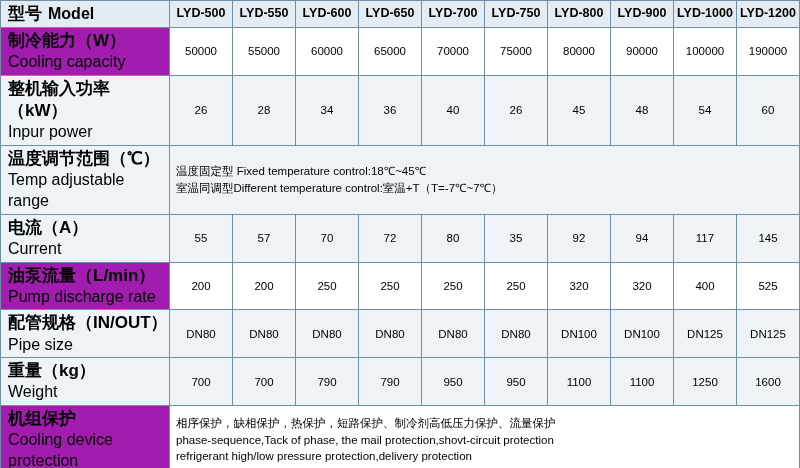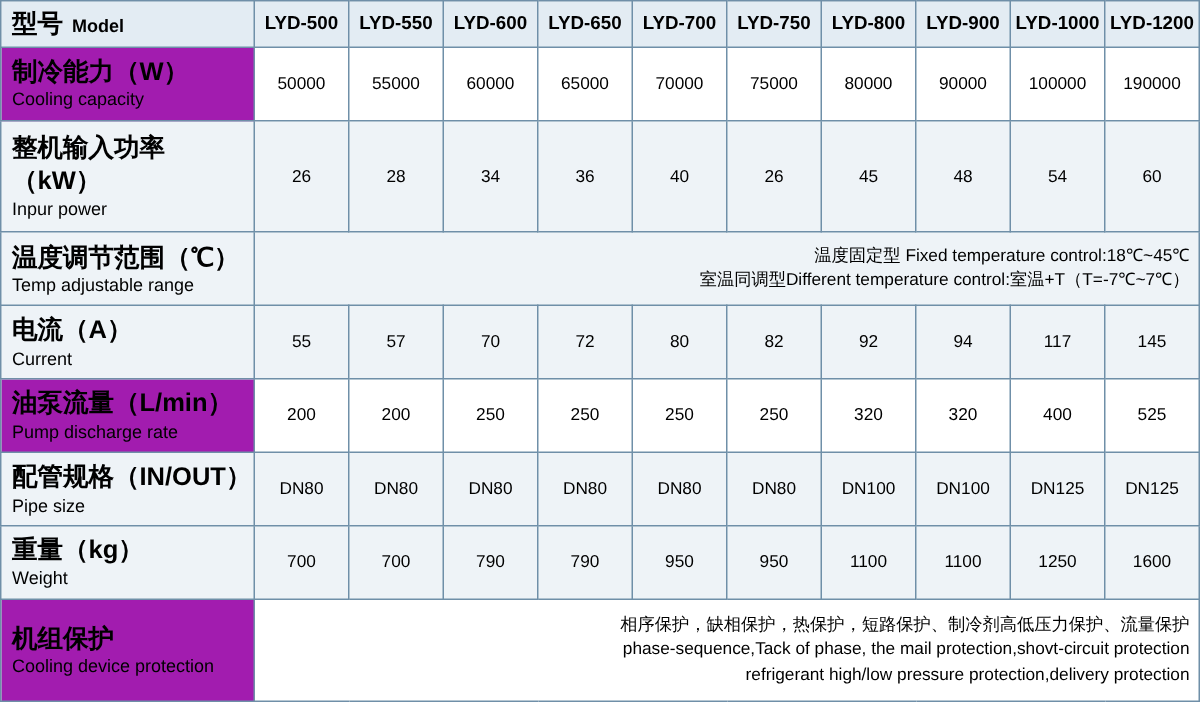--- a/index.html
+++ b/index.html
@@ -46,24 +46,24 @@
     font-weight: bold;
     font-size: 12.5px;
   }
   #spec-table td.label .cn {
     display: block;
     font-weight: bold;
     font-size: 17px;
   }
   #spec-table td.label .en {
     display: block;
-    font-size: 12px;
+    font-size: 16px;
   }
   #spec-table td.wide {
-    text-align: right;
+    text-align: left;
     font-size: 11.5px;
     line-height: 1.45;
     padding: 4px 6px;
   }
   #spec-table td.wide .line {
     display: block;
   }
   .model-head {
     font-weight: bold;
   }
@@ -131,21 +131,21 @@
       <tr class="tinted">
         <td class="label">
           <span class="cn">电流（A）</span>
           <span class="en">Current</span>
         </td>
         <td>55</td>
         <td>57</td>
         <td>70</td>
         <td>72</td>
         <td>80</td>
-        <td>82</td>
+        <td>35</td>
         <td>92</td>
         <td>94</td>
         <td>117</td>
         <td>145</td>
       </tr>
       <tr>
         <td class="label">
           <span class="cn">油泵流量（L/min）</span>
           <span class="en">Pump discharge rate</span>
         </td>

